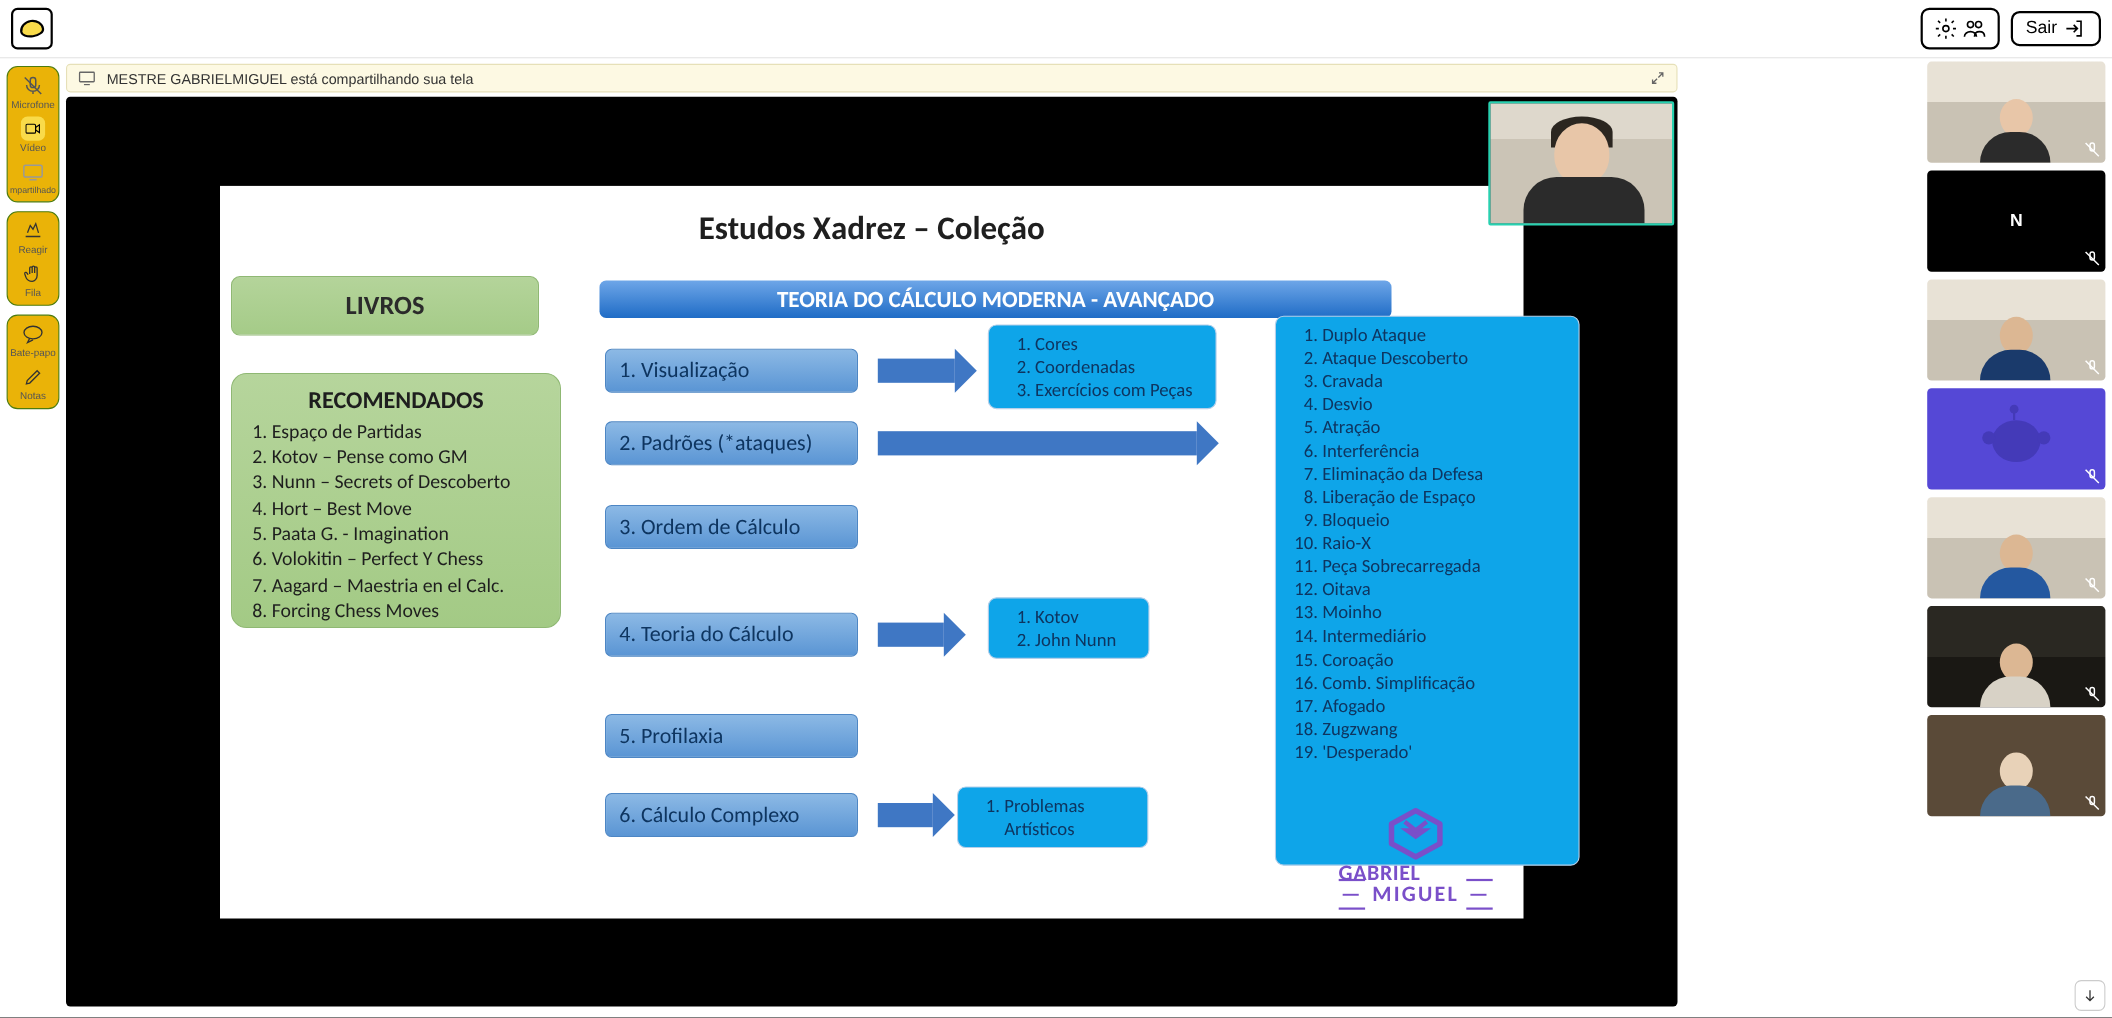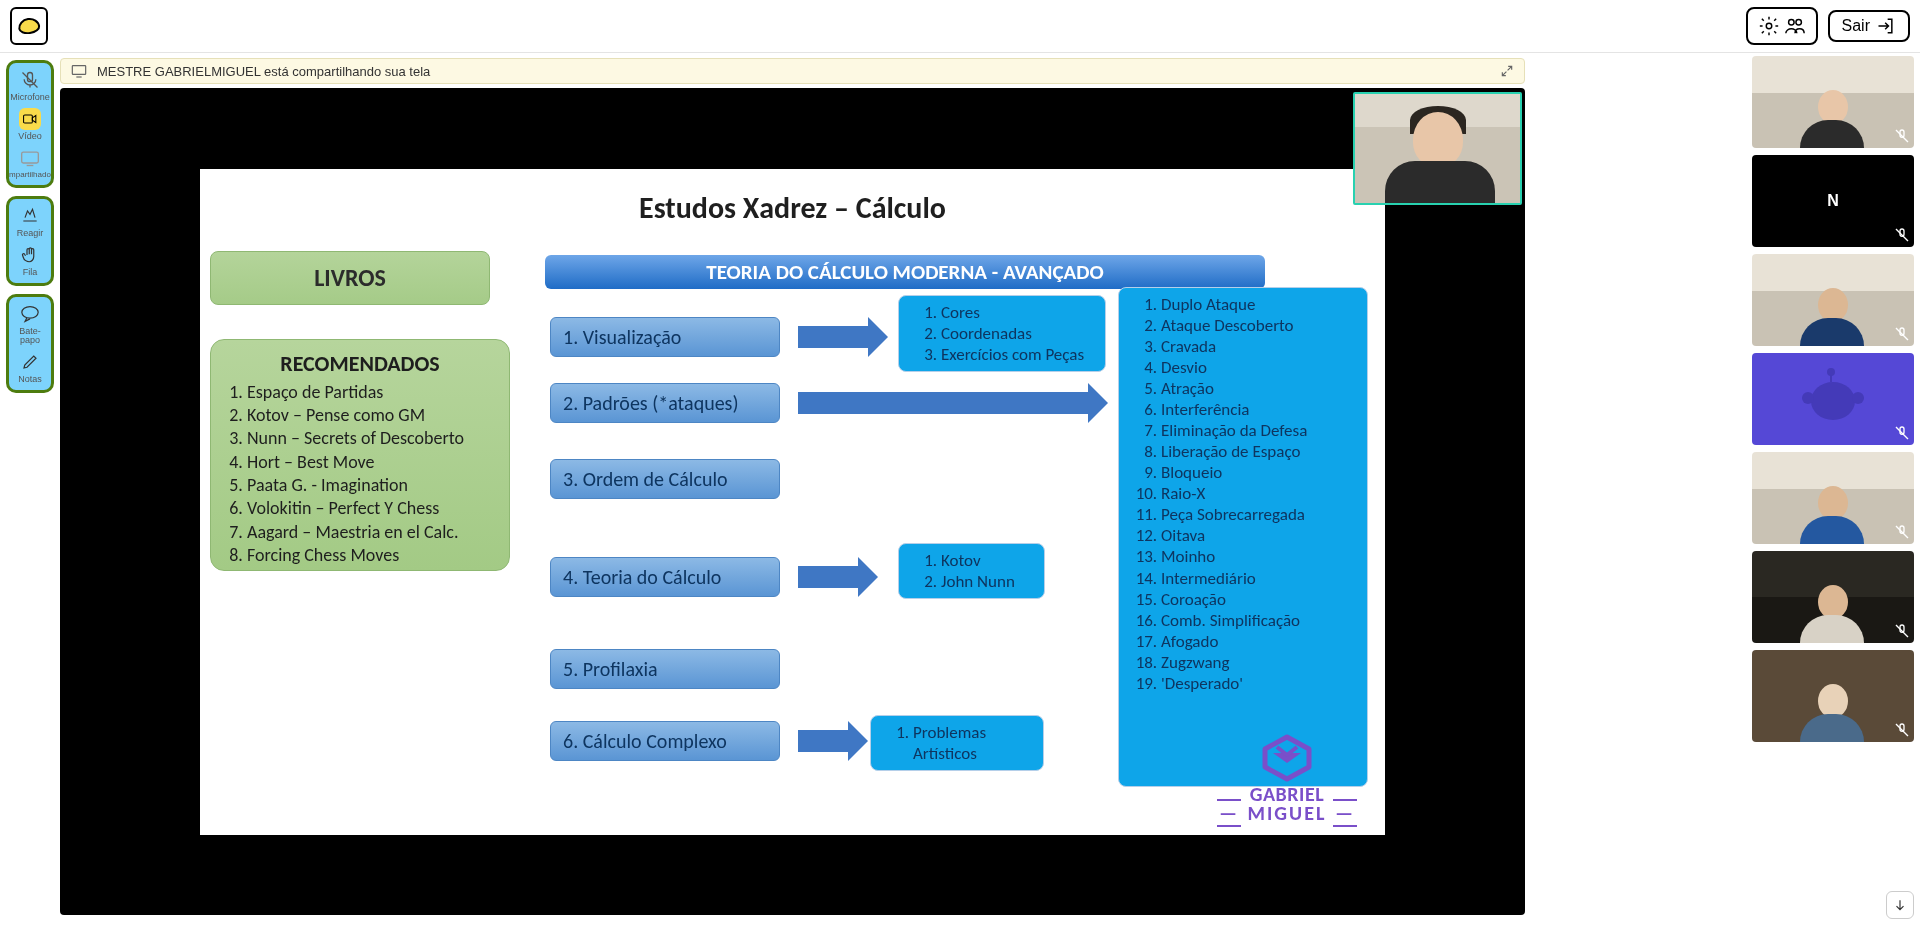--- a/index.html
+++ b/index.html
@@ -9,21 +9,21 @@
   .topbar { position:absolute; top:0; left:0; right:0; height:53px; border-bottom:1px solid #e4e4e4; display:flex; align-items:center; padding:0 10px; justify-content:space-between; }
   .logo-box { width:38px; height:38px; border:2px solid #000; border-radius:6px; display:flex; align-items:center; justify-content:center; }
   .logo-shape { width:22px; height:16px; background:#f9db4a; border:2px solid #000; border-radius:50% 50% 50% 50% / 60% 60% 40% 40%; transform:rotate(-8deg);}
   .top-right { display:flex; gap:10px; align-items:center; }
   .icon-pair { display:flex; gap:0; border:2px solid #000; border-radius:8px; padding:4px 8px; }
   .icon-btn { width:26px; height:26px; display:flex; align-items:center; justify-content:center; }
   .exit-btn { border:2px solid #000; border-radius:8px; padding:4px 12px; display:flex; align-items:center; gap:6px; font-size:16px; cursor:pointer; }
   
   
   .left-tools { position:absolute; left:6px; top:60px; width:48px; display:flex; flex-direction:column; gap:8px; }
-  .tool-group { border:3px solid #4d7c0f; border-radius:10px; padding:6px 2px; display:flex; flex-direction:column; align-items:center; gap:6px; background:#7dd3fc;}
+  .tool-group { border:1px solid #4d7c0f; border-radius:10px; padding:6px 2px; display:flex; flex-direction:column; align-items:center; gap:6px; background:#eab308;}
   .tool-item { display:flex; flex-direction:column; align-items:center; gap:2px; cursor:pointer; width:100%;}
   .tool-label { font-size:9px; color:#555; text-align:center; line-height:1;}
   .tool-icon { width:22px; height:22px; display:flex; align-items:center; justify-content:center; }
   .mic-off svg { color:#555;}
   .cam-on { background:#f9db4a; border-radius:6px; padding:2px 4px;}
   
   
   .share-banner { position:absolute; left:60px; top:58px; right:395px; height:26px; background:#fdf9e3; border:1px solid #e6e0b8; border-radius:4px; display:flex; align-items:center; padding:0 10px; font-size:13px; color:#333; justify-content:space-between;}
   .share-left { display:flex; align-items:center; gap:10px;}
   
@@ -51,27 +51,27 @@
   .arrow::after { content:""; position:absolute; right:-20px; top:-9px; border-left:20px solid #3f77c4; border-top:20px solid transparent; border-bottom:20px solid transparent;}
   .arr1 { left:598px; top:157px; width:70px;}
   .arr2 { left:598px; top:223px; width:290px;}
   .arr4 { left:598px; top:397px; width:60px;}
   .arr6 { left:598px; top:561px; width:50px;}
   
   
   .sbox { position:absolute; background:#0ea5e9; border:1px solid #b5cfe9; border-radius:8px; padding:6px 14px; color:#0e3560; font-size:17px;}
   .sbox ol { list-style:decimal; padding-left:28px; line-height:1.25;}
   .sb1 { left:698px; top:126px; width:208px;}
-  .sb2 { left:918px; top:118px; width:250px; height:500px;}
+  .sb2 { left:959px; top:118px; width:277px; height:500px;}
   .sb2 ol { line-height:1.24;}
   .sb4 { left:698px; top:374px; width:147px;}
   .sb6 { left:670px; top:546px; width:174px;}
   
   
-  .gm-logo { position:absolute; right:28px; bottom:12px; text-align:center; color:#7a4fc9; font-weight:bold;}
+  .gm-logo { position:absolute; right:28px; bottom:12px; text-align:left; color:#7a4fc9; font-weight:bold;}
   .gm-logo svg { display:block; margin:0 auto 2px;}
   .gm-name { font-size:20px; letter-spacing:0.5px; line-height:0.95;}
   
   
   .presenter-pip { position:absolute; top:92px; right:398px; width:169px; height:113px; border:2px solid #28d1b0; background:#6b6b6b; border-radius:2px; overflow:hidden;}
   .person-fake { width:100%; height:100%; background:linear-gradient(#ded8cc 0 30%, #cbc4b6 30% 100%); position:relative;}
   .head { position:absolute; width:50px; height:55px; background:#e8c6a8; border-radius:50% 50% 45% 45%; top:18px; left:58px;}
   .hair { position:absolute; width:56px; height:28px; background:#2b2620; border-radius:50% 50% 0 0; top:12px; left:55px;}
   .body { position:absolute; bottom:0; left:30px; width:110px; height:42px; background:#2b2b2b; border-radius:30px 30px 0 0;}
   
@@ -205,21 +205,21 @@
       </svg>
     <span>MESTRE GABRIELMIGUEL está compartilhando sua tela</span>
   </div>
   <svg width="14" height="14" viewBox="0 0 24 24" fill="none" stroke="#666" stroke-width="2">
       <path d="M4 14v6h6M20 10V4h-6M4 20l7-7M20 4l-7 7"></path>
     </svg>
 </div>
 
 <div class="stage">
   <div class="slide">
-    <div class="slide-title">Estudos Xadrez – Cálculo</div>
+    <div class="slide-title">Estudos Xadrez – Coleção</div>
     <div class="box-green-hdr">LIVROS</div>
     <div class="box-green-body">
       <div class="bg-title">RECOMENDADOS</div>
       <ol id="books-list">
           <li>Espaço de Partidas</li>
           <li>Kotov – Pense como GM</li>
           <li>Nunn – Secrets of Descoberto</li>
           <li>Hort – Best Move</li>
           <li>Paata G. - Imagination</li>
           <li>Volokitin – Perfect Y Chess</li>

